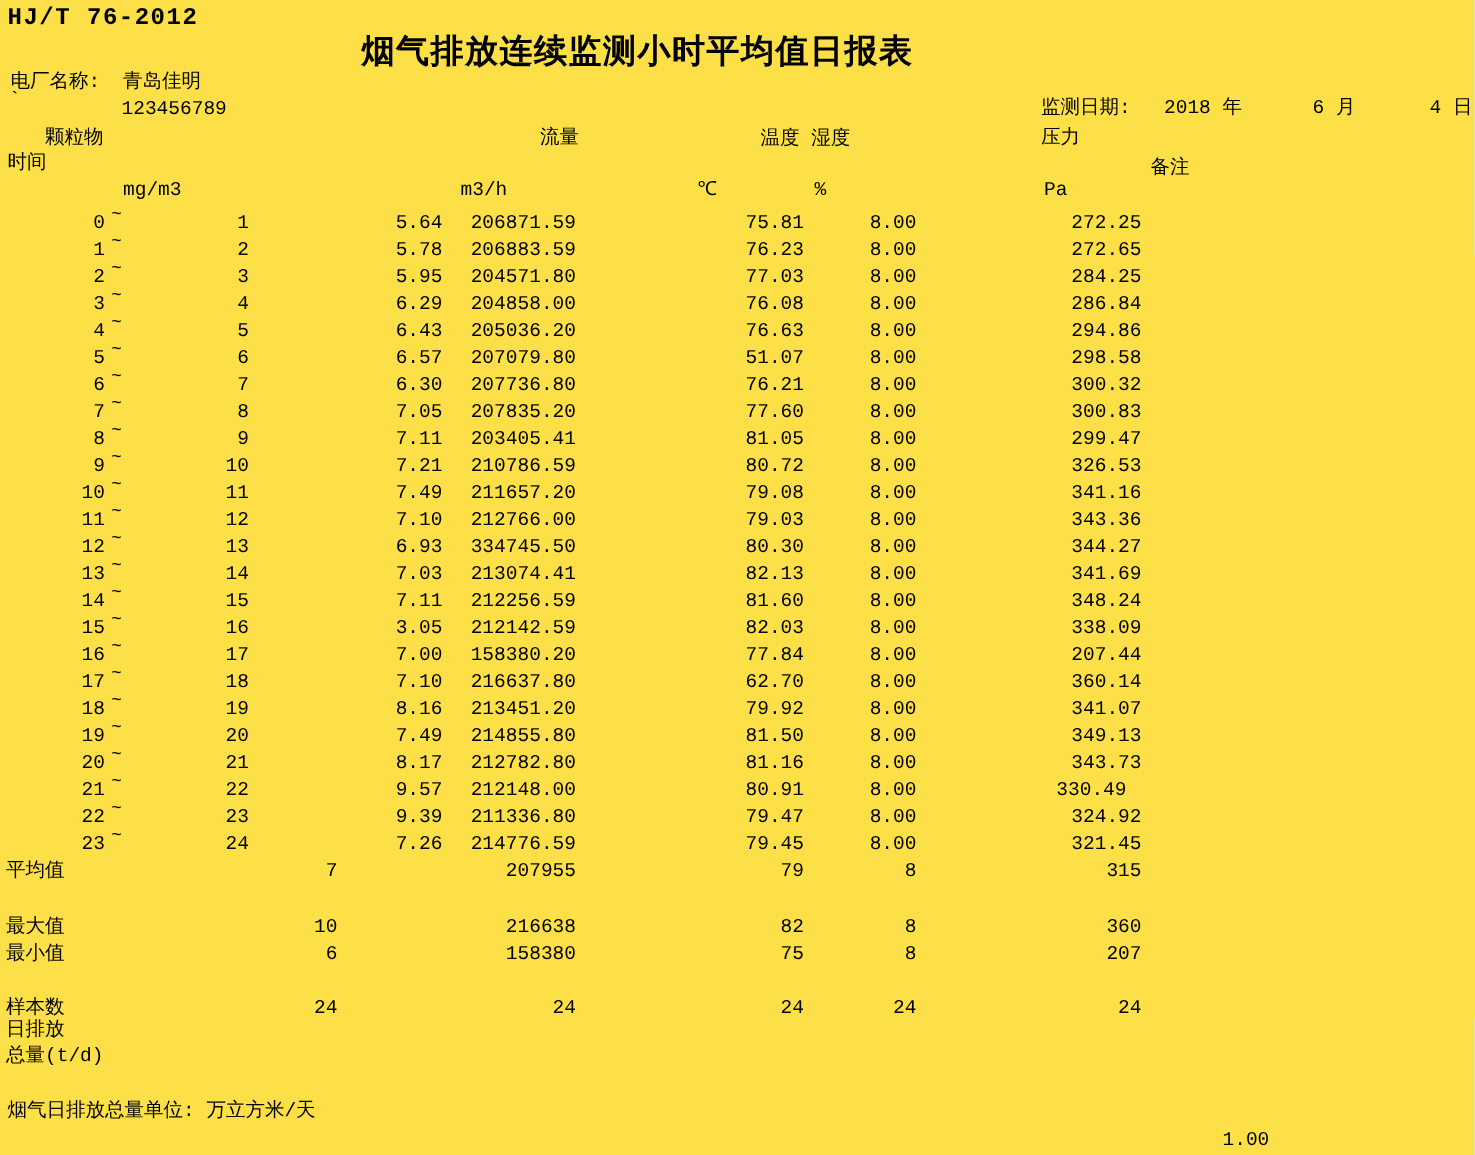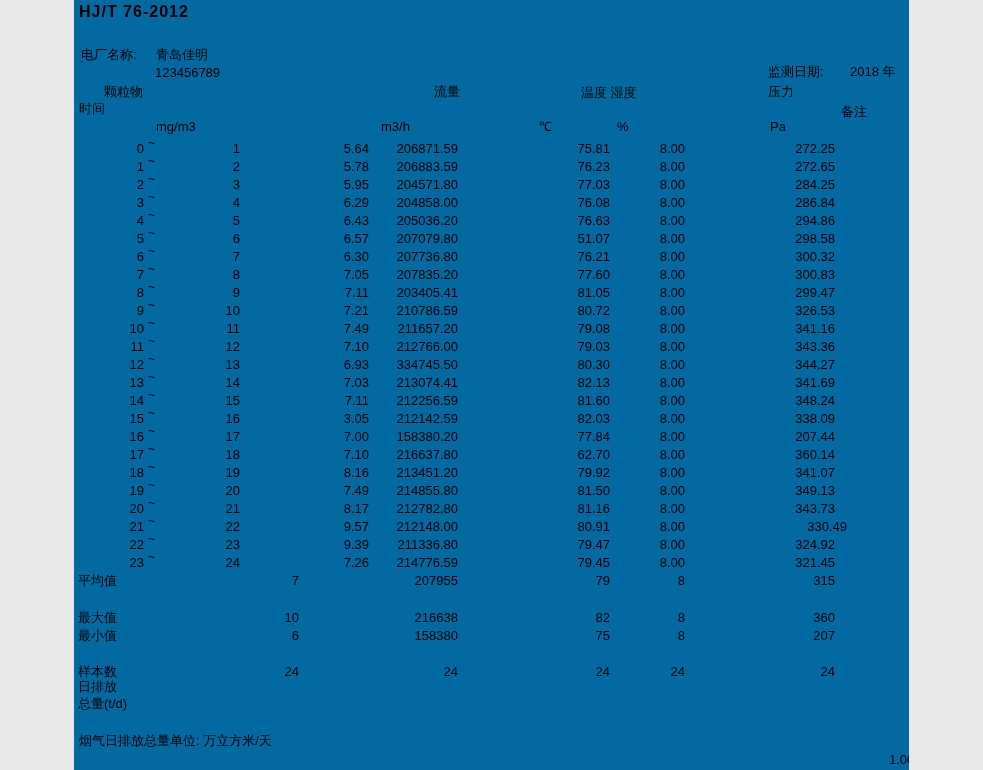--- a/index.html
+++ b/index.html
@@ -1,21 +1,21 @@
 <!DOCTYPE html>
 <html><head>
 <meta charset="utf-8">
 <style>
   html,body{margin:0;padding:0;background:#e8e8e8;}
   .page{
     position:relative;
-    width:835px;height:770px;
-    background:#0369a1;
+    width:983px;height:770px;
+    background:#fde047;
     color:#000000;
-    font-family:Liberation Sans, sans-serif;
+    font-family:Liberation Mono, monospace;
     font-size:13px;
     overflow:hidden;
     margin:0 auto;
   }
   .page > span{position:absolute;white-space:nowrap;line-height:15px;}
   .hjt{
     position:absolute;left:5px;top:3px;
     font-weight:bold;font-size:16px;letter-spacing:1px;
     white-space:nowrap;
   }
@@ -27,20 +27,21 @@
   .row{position:absolute;left:0;width:983px;height:18px;}
   .row span{position:absolute;top:1px;white-space:nowrap;line-height:15px;}
   .row .tilde{top:-4px;font-size:12px;}
 </style>
 </head>
 <body>
 
 <div class="page">
 
   <div class="hjt">HJ/T 76-2012</div>
+  <div class="title">烟气排放连续监测小时平均值日报表</div>
 
   <span style="left:7px;top:47px">电厂名称:</span>
   <span style="left:82px;top:47px">青岛佳明</span>
   <span style="left:6px;top:59px">`</span>
   <span style="left:81px;top:65px">123456789</span>
 
   <span style="left:694px;top:64px">监测日期:</span>
   <span style="left:776px;top:64px">2018 年</span>
   <span style="left:875px;top:64px">6 月</span>
   <span style="left:953px;top:64px">4 日</span>
@@ -269,21 +270,21 @@
         <span style="right: 222px;">343.73</span>
         <span class="tilde" style="left: 74px;">~</span>
       </div>
       <div class="row" style="top: 518px;">
         <span style="right: 913px;">21</span>
         <span style="right: 817px;">22</span>
         <span style="right: 688px;">9.57</span>
         <span style="right: 599px;">212148.00</span>
         <span style="right: 447px;">80.91</span>
         <span style="right: 372px;">8.00</span>
-        <span style="right: 210px;">330.49</span>
+        <span style="right: 232px;">330.49</span>
         <span class="tilde" style="left: 74px;">~</span>
       </div>
       <div class="row" style="top: 536px;">
         <span style="right: 913px;">22</span>
         <span style="right: 817px;">23</span>
         <span style="right: 688px;">9.39</span>
         <span style="right: 599px;">211336.80</span>
         <span style="right: 447px;">79.47</span>
         <span style="right: 372px;">8.00</span>
         <span style="right: 222px;">324.92</span>

